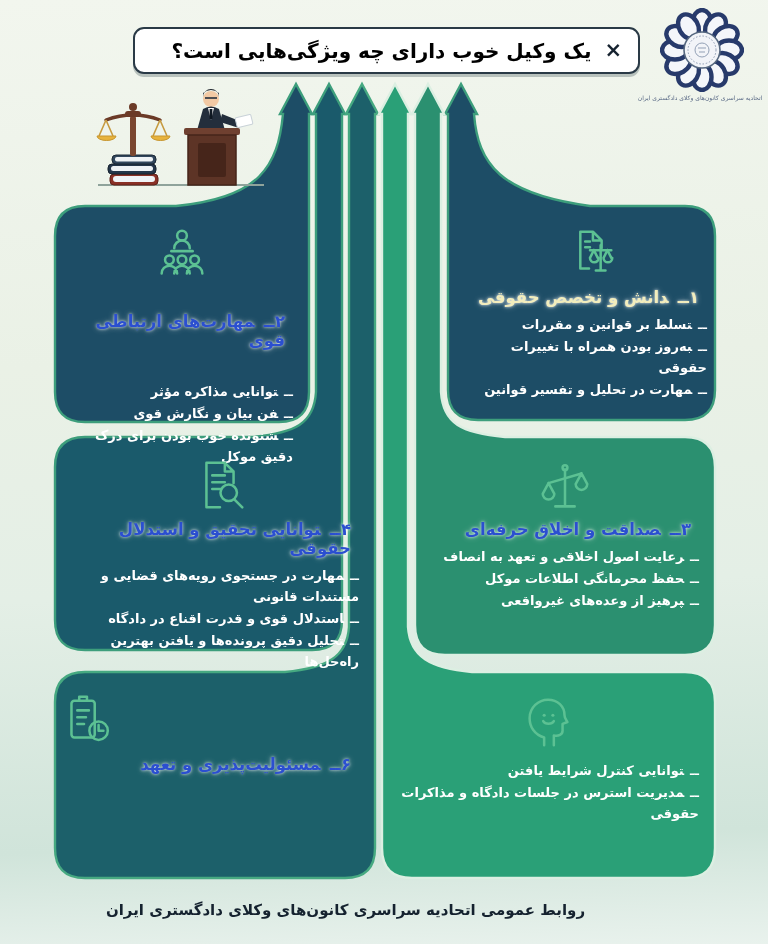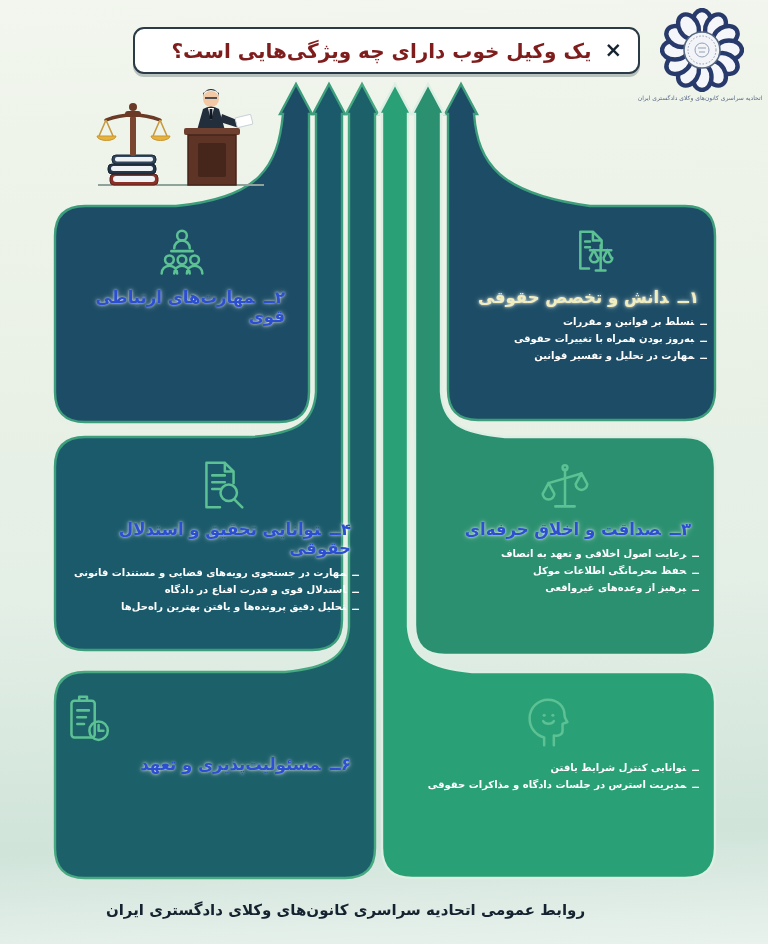--- a/index.html
+++ b/index.html
@@ -11,46 +11,46 @@
   
   #shapes{position:absolute;inset:0;z-index:1;}
   
   .titlebar{
     position:absolute;left:133px;top:27px;width:507px;height:47px;z-index:6;
     background:#ffffff;border:2px solid #2a3a46;border-radius:11px;
     box-shadow:0 3px 0 rgba(40,60,70,.28);
     display:flex;align-items:center;gap:13px;padding:0 16px;box-sizing:border-box;
   }
   .titlebar .close{font-size:21px;font-weight:bold;color:#16222f;line-height:1;cursor:default;}
-  .titlebar .q{font-size:20px;font-weight:bold;color:#7f1d1d;white-space:nowrap;margin-left:40px;}
+  .titlebar .q{font-size:20px;font-weight:bold;color:#000000;white-space:nowrap;margin-left:40px;}
   
   .logo{position:absolute;left:660px;top:8px;width:84px;height:84px;z-index:6;}
   .logo-caption{
     position:absolute;left:634px;top:94px;width:132px;z-index:6;
     font-size:6px;color:#5a6a86;text-align:center;line-height:1.3;
   }
   
   .illu{position:absolute;left:92px;top:84px;z-index:5;}
   
   .card-content{position:absolute;z-index:4;display:flex;flex-direction:column;align-items:center;box-sizing:border-box;}
   .card-icon{margin-top:10px;}
   .card-title{
     width:100%;box-sizing:border-box;text-align:right;padding:2px 24px 0 6px;
     font-size:16.5px;font-weight:bold;letter-spacing:0;
     text-shadow:0 0 3px rgba(255,255,255,.85),0 0 6px rgba(255,255,255,.45);
   }
   .card-title .num{margin-left:9px;}
   .card-bullets{
     width:100%;box-sizing:border-box;padding:7px 16px 0 10px;
-    color:#ffffff;font-size:10px;font-weight:bold;line-height:1.62;text-align:right;
+    color:#ffffff;font-size:13px;font-weight:bold;line-height:1.62;text-align:right;
   }
   .bullet{margin-bottom:1px;}
   .bullet .dash{margin-left:6px;}
   #content-1{left:456px;top:214px;width:267px;}
-  #content-2{left:55px;top:214px;width:254px;}
+  #content-2{left:55px;top:214px;width:254px;gap:24px;}
   #content-3{left:415px;top:446px;width:300px;}
   #content-4{left:64px;top:446px;width:311px;}
   #content-5{left:382px;top:681px;width:333px;}
   #content-6{left:55px;top:681px;width:320px;align-items:flex-end;}
   
   .footer{
     position:absolute;left:0;top:901px;width:691px;z-index:6;
     text-align:center;font-size:15px;font-weight:bold;color:#15222f;
   }
   .icon-svg{stroke:#5cc193;fill:none;stroke-width:2.6;stroke-linecap:round;stroke-linejoin:round;}
@@ -174,20 +174,25 @@
       <path d="M24 25 a8 8 0 0 1 16 0"></path>
       <path d="M21 28 h22"></path>
       <circle cx="19" cy="37" r="4.5"></circle>
       <circle cx="32" cy="37" r="4.5"></circle>
       <circle cx="45" cy="37" r="4.5"></circle>
       <path d="M11 51 a8 8 0 0 1 16 0 M24 51 a8 8 0 0 1 16 0 M37 51 a8 8 0 0 1 16 0"></path>
     </svg>
     <div class="card-title" style="color: rgb(43, 79, 208);">
       <span class="num">۲ــ</span><span>مهارت‌های ارتباطی قوی</span>
     </div>
+    <div class="card-bullets">
+      <div class="bullet"><span class="dash">ــ</span><span>توانایی مذاکره مؤثر</span></div>
+      <div class="bullet"><span class="dash">ــ</span><span>فن بیان و نگارش قوی</span></div>
+      <div class="bullet"><span class="dash">ــ</span><span>شنونده خوب بودن برای درک دقیق موکل</span></div>
+    </div>
   </div>
 
   <div class="card-content" id="content-3">
     <svg class="card-icon icon-svg" width="62" height="62" viewBox="0 0 64 64">
       <path d="M32 14 v36 M22 52 h20"></path>
       <circle cx="32" cy="12" r="2.5"></circle>
       <path d="M15 28 L49 18"></path>
       <path d="M15 28 l-6 11 M15 28 l6 11 M9 39 a6 6 0 0 0 12 0"></path>
       <path d="M49 18 l-6 11 M49 18 l6 11 M43 29 a6 6 0 0 0 12 0"></path>
     </svg>

